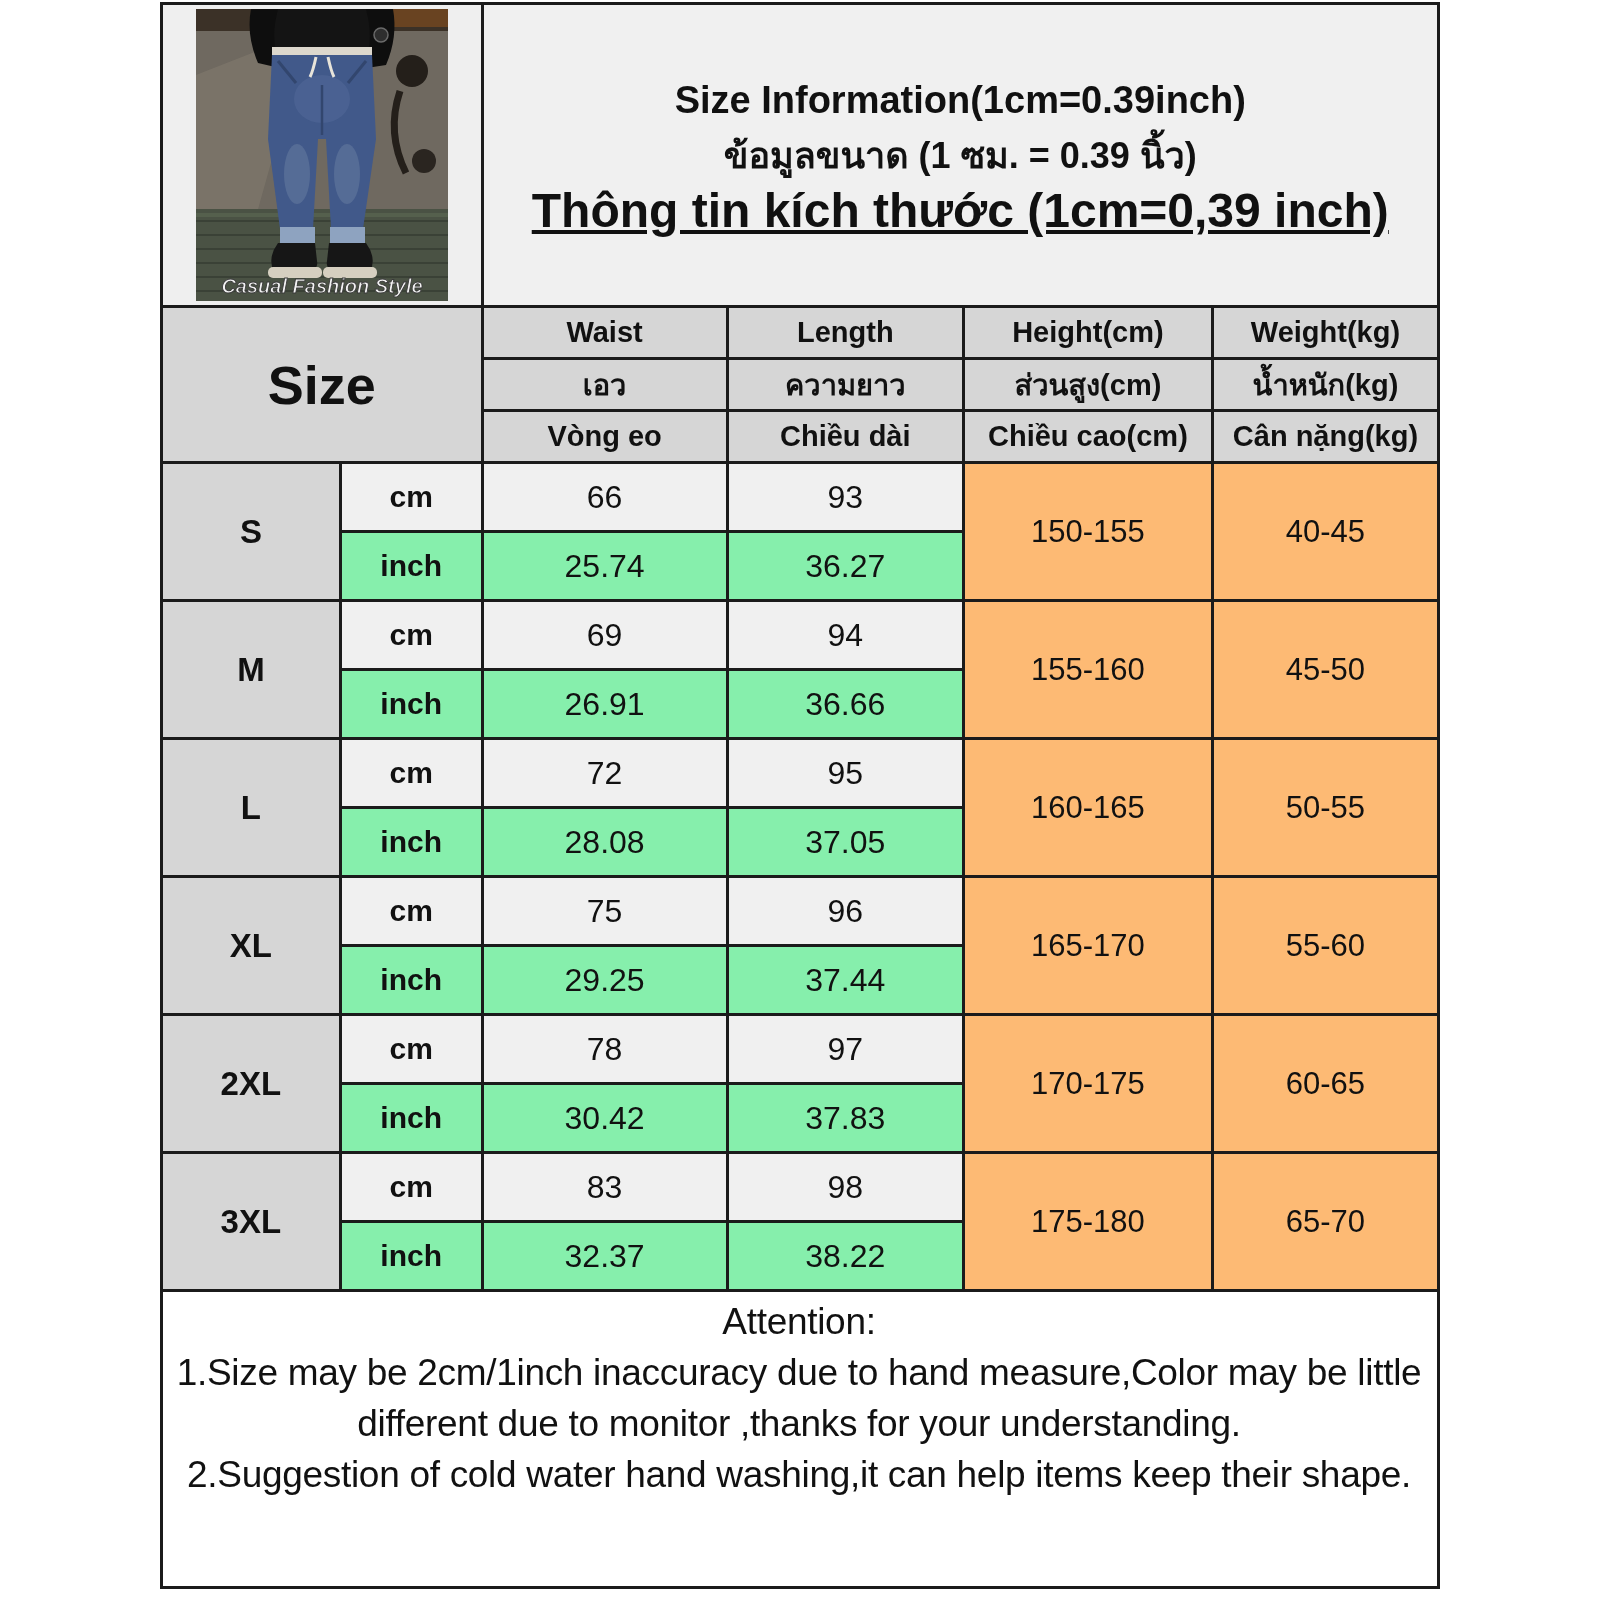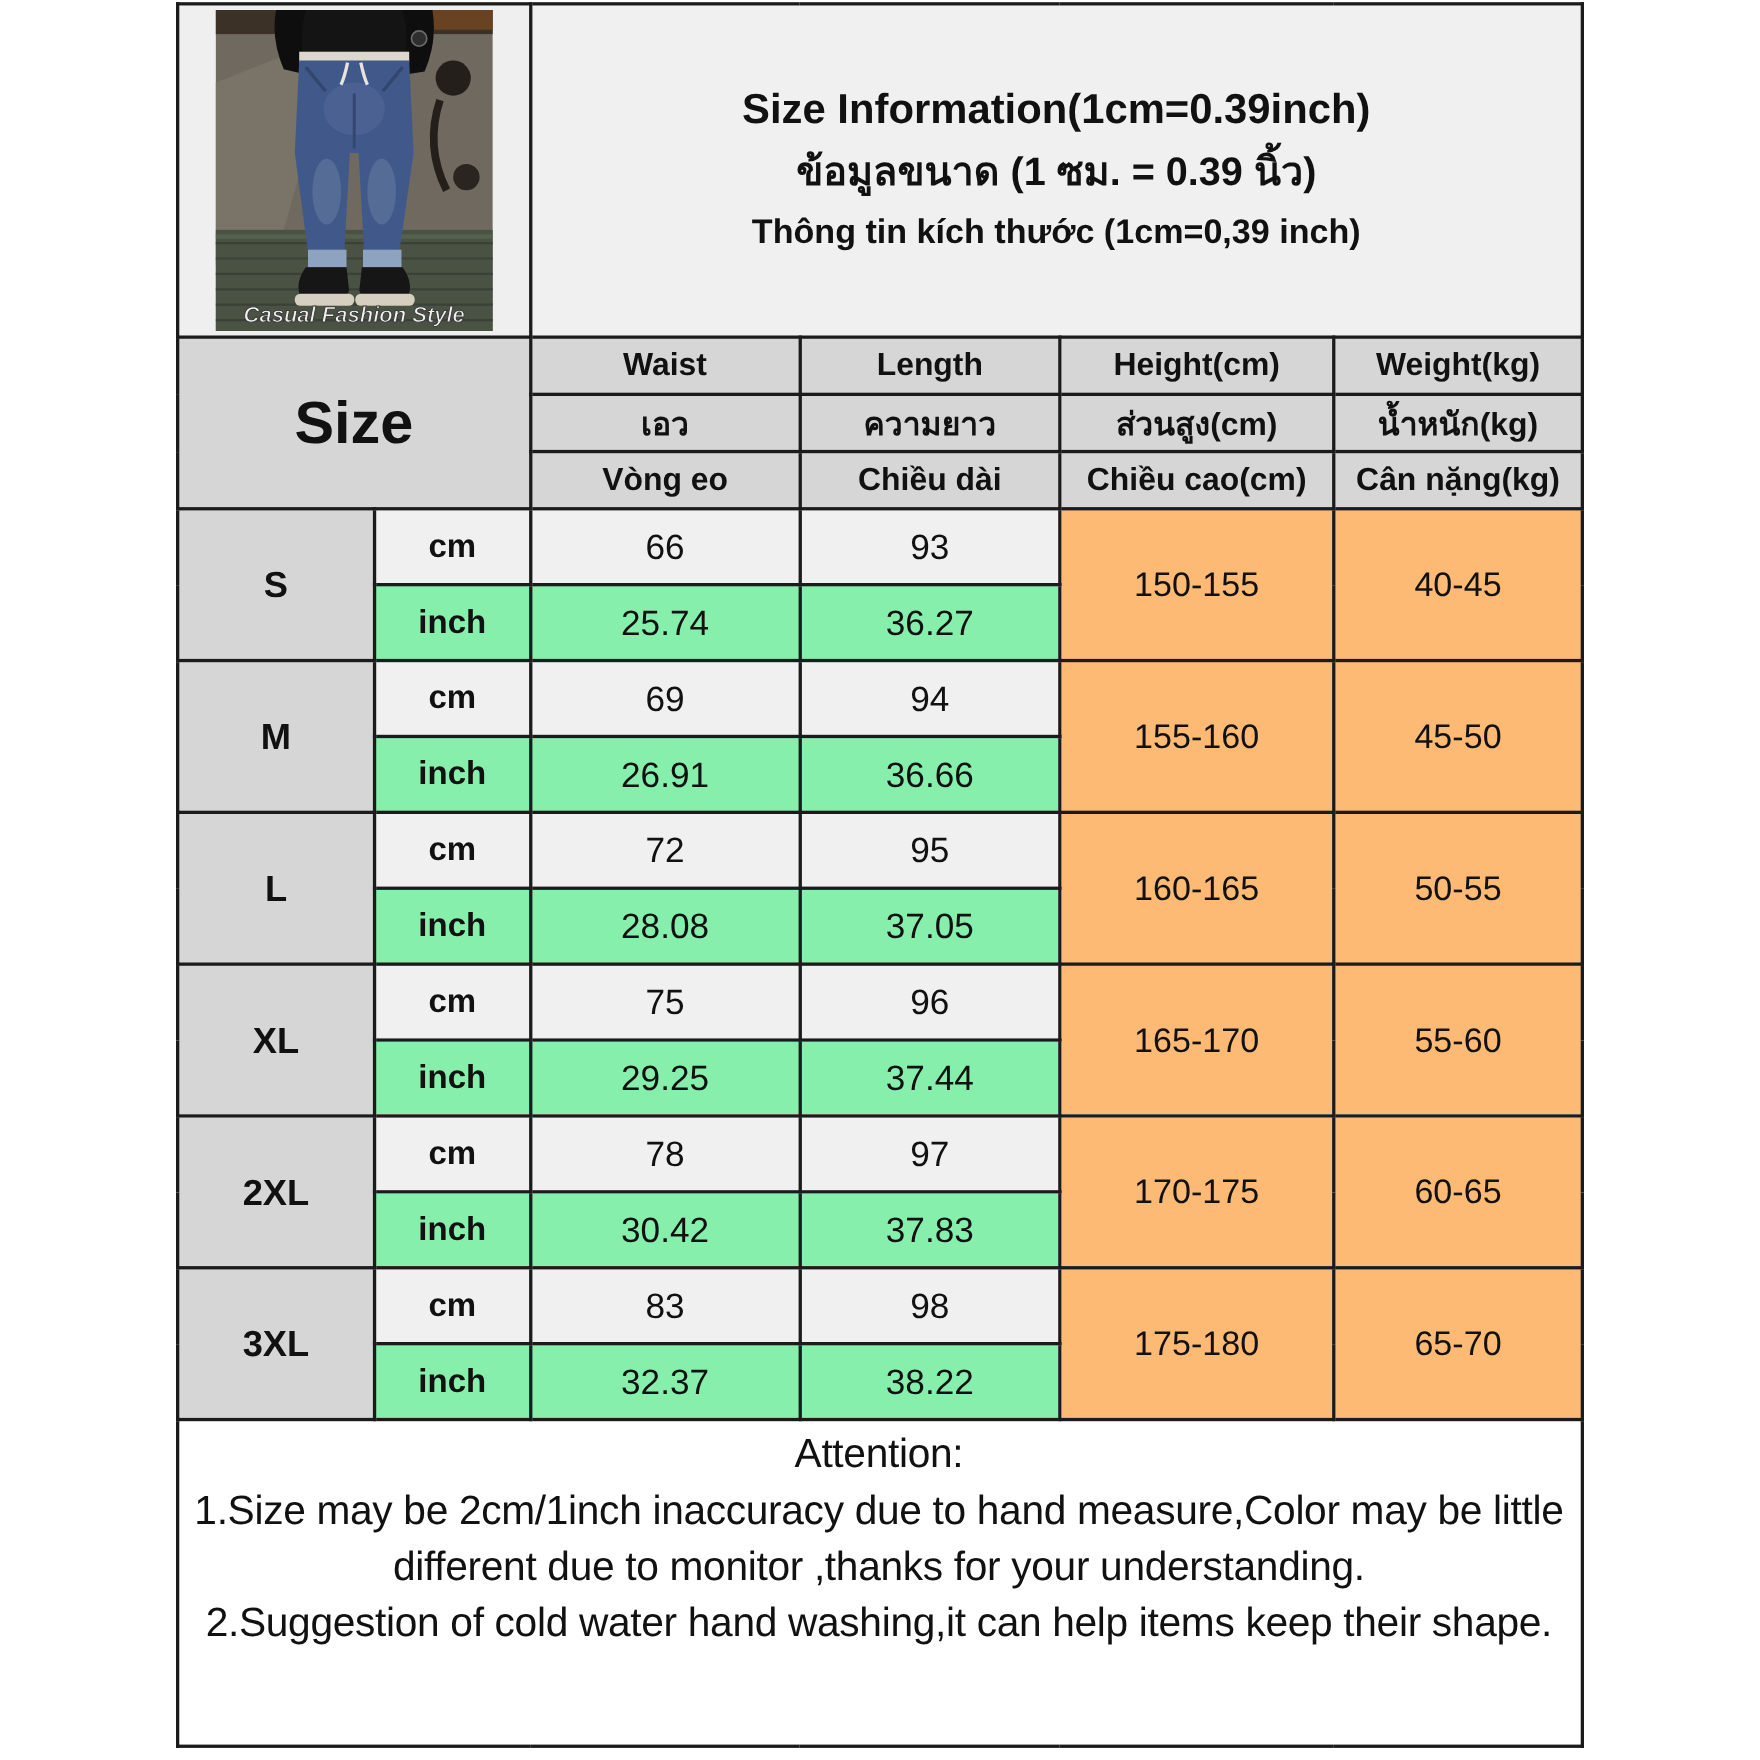--- a/index.html
+++ b/index.html
@@ -19,21 +19,21 @@
   col.c1{width:14%} col.c2{width:11.1%} col.c3{width:19.2%}
   col.c4{width:18.5%} col.c5{width:19.5%} col.c6{width:17.7%}
 
   
   .photo-cell { background:#efefef; height:300px; }
   .photo-frame { display:flex; justify-content:center; align-items:center; }
   .title-cell { background:#f0f0f0; }
   .title-line { font-weight:bold; line-height:55px; }
   .t1 { font-size:38px; }
   .t2 { font-size:36px; }
-  .t3 { font-size:31px; }
+  .t3 { font-size:48px;text-decoration:underline; }
 
   
   .c-sizehead {
     background:#d6d6d6; font-size:54px; font-weight:bold;
   }
   .c-head {
     background:#d6d6d6; font-size:29px; font-weight:bold; height:49px;
   }
 
   

